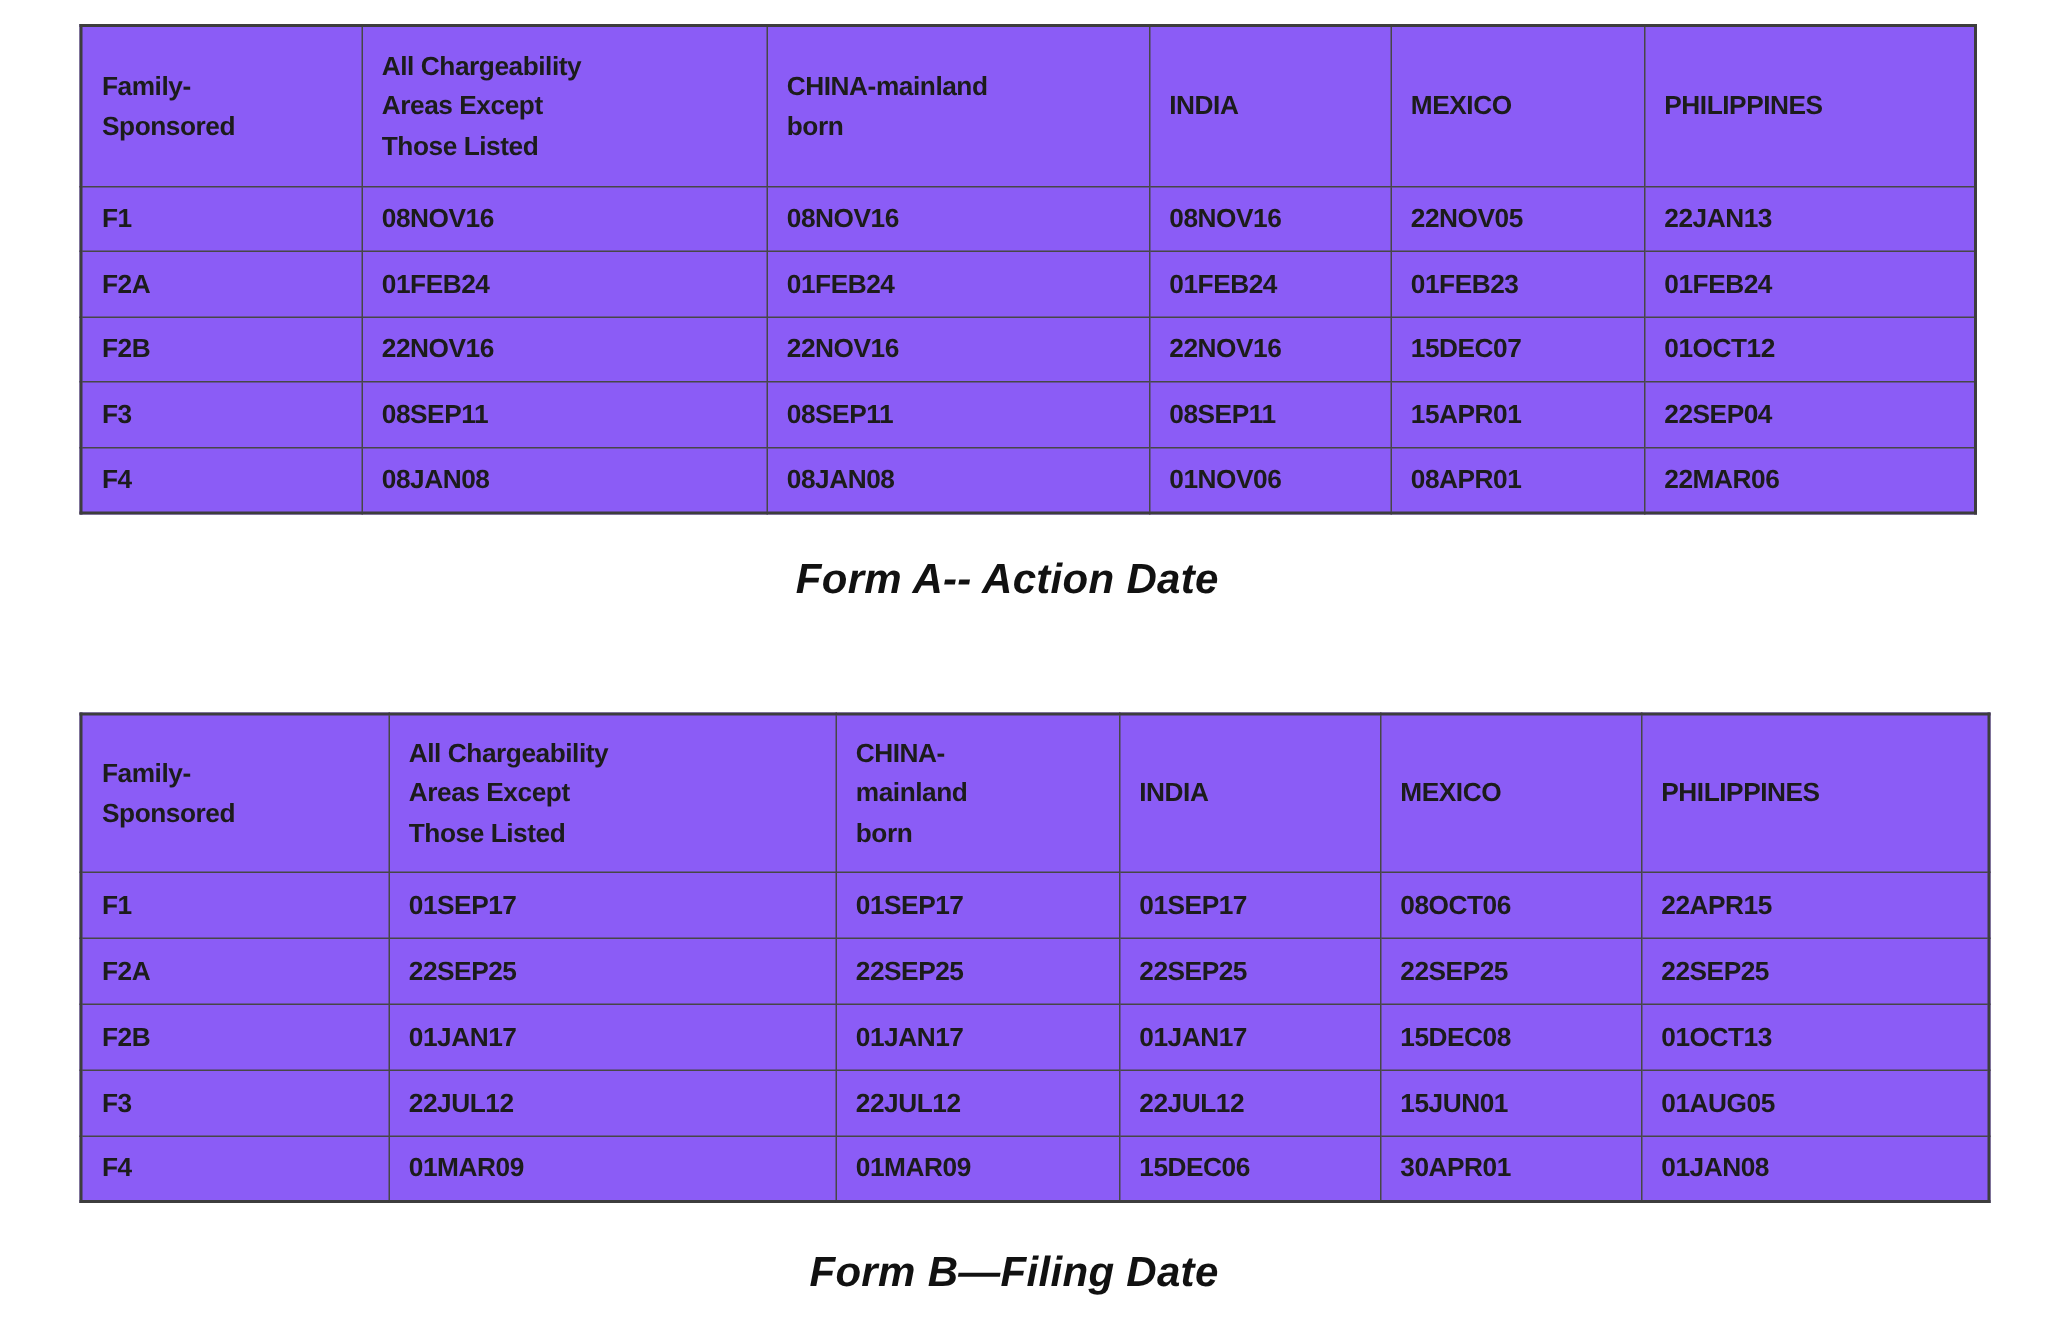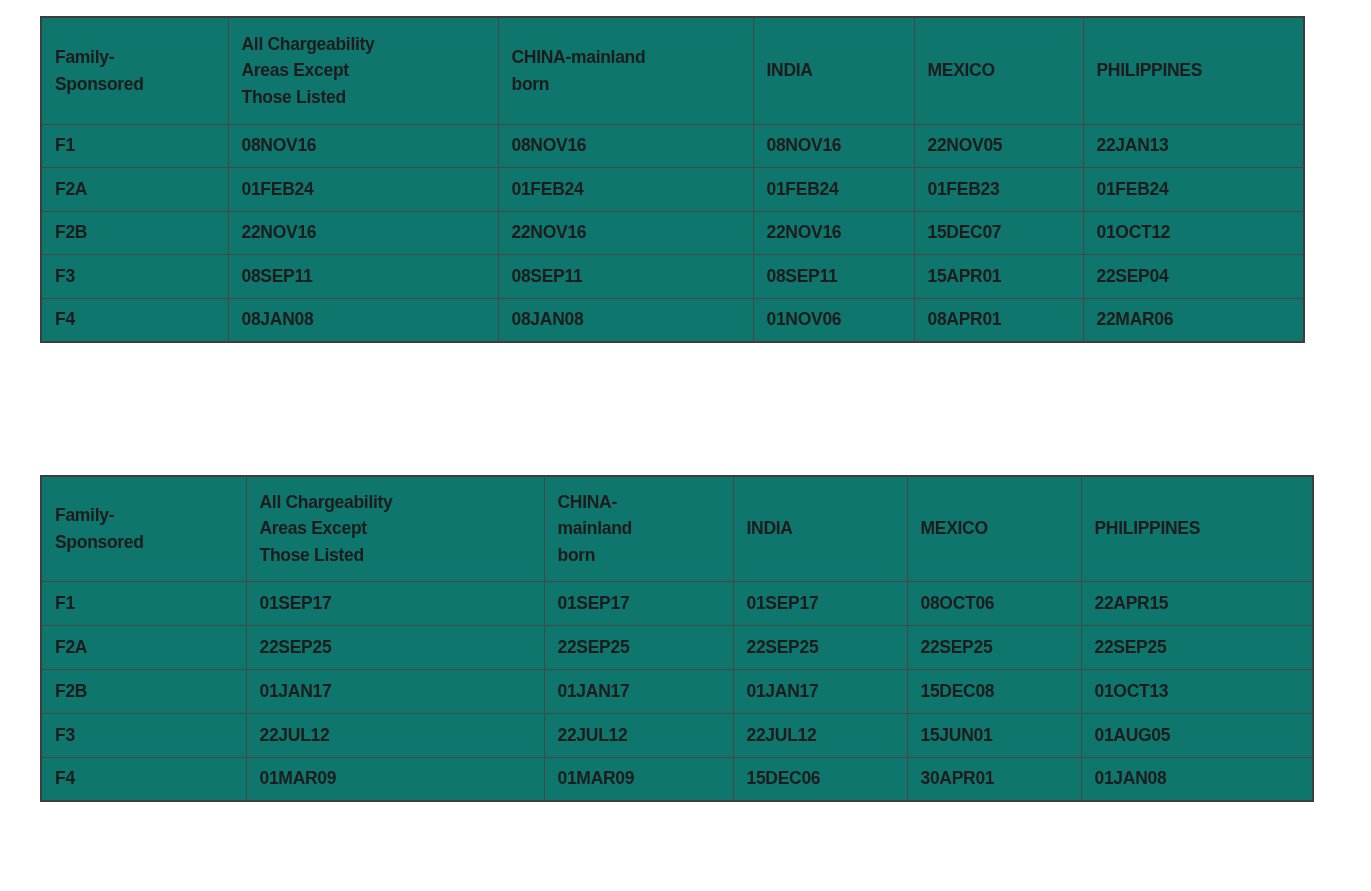--- a/index.html
+++ b/index.html
@@ -15,21 +15,22 @@
   #page {
     position: relative;
     width: 1371px;
     height: 891px;
     overflow: hidden;
   }
   table {
     position: absolute;
     border-collapse: collapse;
     table-layout: fixed;
-    background: #0f766e;
+    background: #8b5cf6;
+    margin-left: 13px;
   }
   th, td {
     border: 1.6px solid #474747;
     padding: 0 13px;
     font-size: 17.5px;
     letter-spacing: -0.3px;
     text-align: left;
     vertical-align: middle;
     overflow: hidden;
   }
@@ -123,20 +124,21 @@
         <td>F4</td>
         <td>08JAN08</td>
         <td>08JAN08</td>
         <td>01NOV06</td>
         <td>08APR01</td>
         <td>22MAR06</td>
       </tr>
     </tbody>
   </table>
 
+  <div class="caption" id="form-a-caption">Form A-- Action Date</div>
 
   <table id="form-b-table">
     <colgroup>
       <col style="width:205px">
       <col style="width:298px">
       <col style="width:189px">
       <col style="width:174px">
       <col style="width:174px">
       <col style="width:232px">
     </colgroup>
@@ -192,14 +194,15 @@
         <td>F4</td>
         <td>01MAR09</td>
         <td>01MAR09</td>
         <td>15DEC06</td>
         <td>30APR01</td>
         <td>01JAN08</td>
       </tr>
     </tbody>
   </table>
 
+  <div class="caption" id="form-b-caption">Form B—Filing Date</div>
 
 </div>
 
 </body></html>

